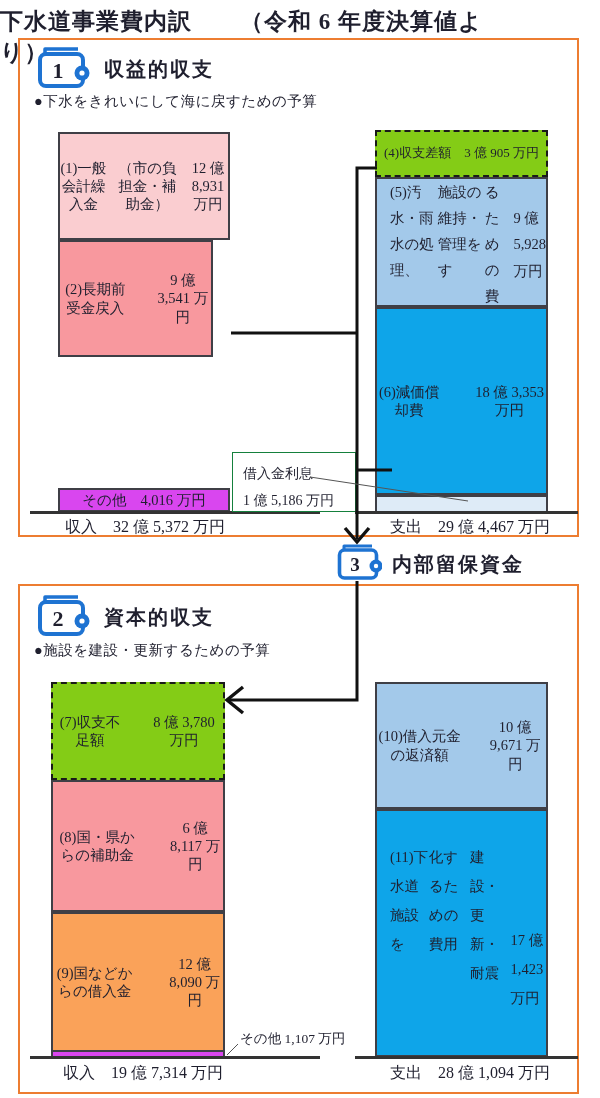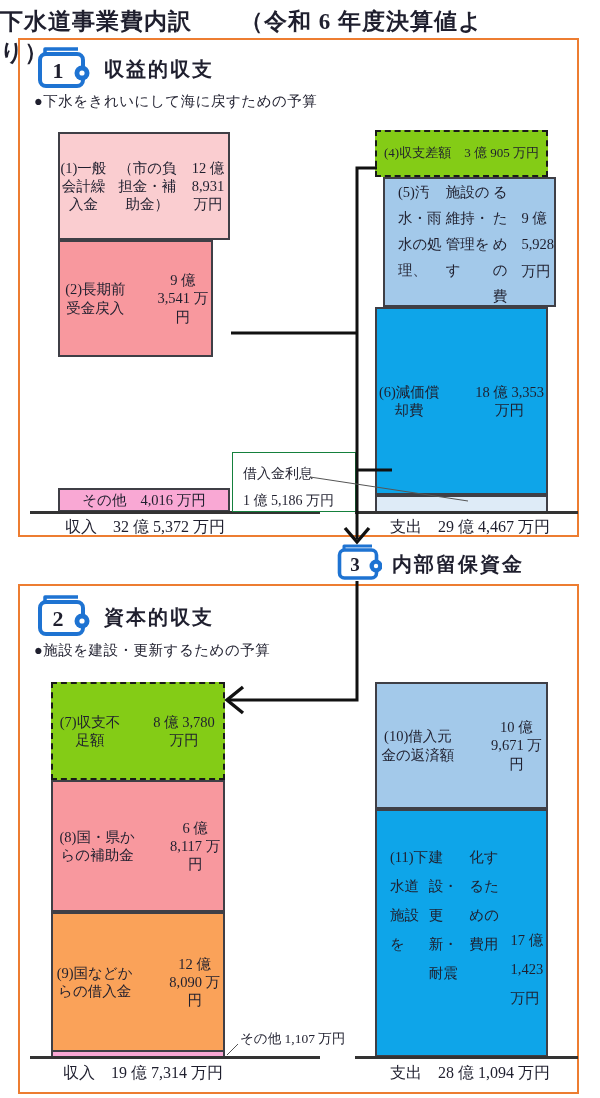--- a/index.html
+++ b/index.html
@@ -14,21 +14,21 @@
   .sec-subtitle{font-size:14.5px;letter-spacing:.5px;}
   .block{
     border:2px solid #3F3F46;display:flex;flex-direction:row;
     align-items:center;justify-content:center;text-align:center;
     font-size:14.5px;line-height:1.25;
   }
   .block.dashed{border:2px dashed #1a1a1a;background:#84cc16;}
   .pink-light{background:#FACDD0;}
   .pink{background:#F8989E;}
   .orange{background:#FAA259;}
-  .gray{background:#f9a8d4;}
+  .gray{background:#d946ef;}
   .blue-light{background:#A3C9EA;}
   .blue{background:#0ea5e9;}
   .blue-pale{background:#DEEBF7;}
   .baseline{background:#333;height:2.5px;}
   .total{display:flex;justify-content:center;gap:16px;font-size:16px;white-space:nowrap;}
   .leftlines{align-items:flex-start;text-align:left;padding-left:13px;}
   .interest-box{
     border:1px solid #15803d;background:#fff;
     padding:7px 0 0 10px;font-size:14px;line-height:1.95;text-align:left;
   }
@@ -75,21 +75,21 @@
   </div>
 
   <div class="abs interest-box" style="left:232px;top:452px;width:124px;height:60px;">
     <div>借入金利息</div>
     <div>1 億 5,186 万円</div>
   </div>
 
   <div class="abs block dashed" style="left:375px;top:130px;width:173px;height:47px;font-size:13px;">
     <div>(4)収支差額　3 億 905 万円</div>
   </div>
-  <div class="abs block blue-light leftlines" style="left:375px;top:177px;width:173px;height:130px;line-height:1.8;margin-left:8px;">
+  <div class="abs block blue-light leftlines" style="left:375px;top:177px;width:173px;height:130px;line-height:1.8;">
     <div>(5)汚水・雨水の処理、</div>
     <div>施設の維持・管理をす</div>
     <div>るための費用</div>
     <div style="align-self:center;margin-top:5px;">9 億 5,928 万円</div>
   </div>
   <div class="abs block blue" style="left:375px;top:307px;width:173px;height:188px;gap:32px;">
     <div>(6)減価償却費</div>
     <div>18 億 3,353 万円</div>
   </div>
   <div class="abs block blue-pale" style="left:375px;top:495px;width:173px;height:18px;"></div>
@@ -133,28 +133,28 @@
     <div>12 億 8,090 万円</div>
   </div>
   <div class="abs block gray" style="left:51px;top:1050px;width:174px;height:8px;"></div>
   <div class="abs baseline" style="left:30px;top:1056px;width:290px;"></div>
   <div class="abs total" style="left:38px;top:1063px;width:210px;">
     <span>収入</span>
     <span>19 億 7,314 万円</span>
   </div>
   <div class="abs callout-text" style="left:240px;top:1030px;">その他 1,107 万円</div>
 
-  <div class="abs block blue-light" style="left:375px;top:682px;width:173px;height:127px;gap:28px;justify-content:flex-start;">
+  <div class="abs block blue-light" style="left:375px;top:682px;width:173px;height:127px;gap:22px;justify-content:flex-start;">
     <div>(10)借入元金の返済額</div>
     <div>10 億 9,671 万円</div>
   </div>
   <div class="abs block blue leftlines" style="left:375px;top:809px;width:173px;height:248px;line-height:2.0;justify-content:space-between;padding-top:32px;">
     <div>(11)下水道施設を</div>
+    <div>化するための費用</div>
     <div>建設・更新・耐震</div>
-    <div>化するための費用</div>
     <div style="align-self:center;margin-top:40px;">17 億 1,423 万円</div>
   </div>
   <div class="abs baseline" style="left:355px;top:1056px;width:223px;"></div>
   <div class="abs total" style="left:375px;top:1063px;width:190px;">
     <span>支出</span>
     <span>28 億 1,094 万円</span>
   </div>
 
   <svg class="overlay" width="600" height="1098" viewBox="0 0 600 1098">
 

